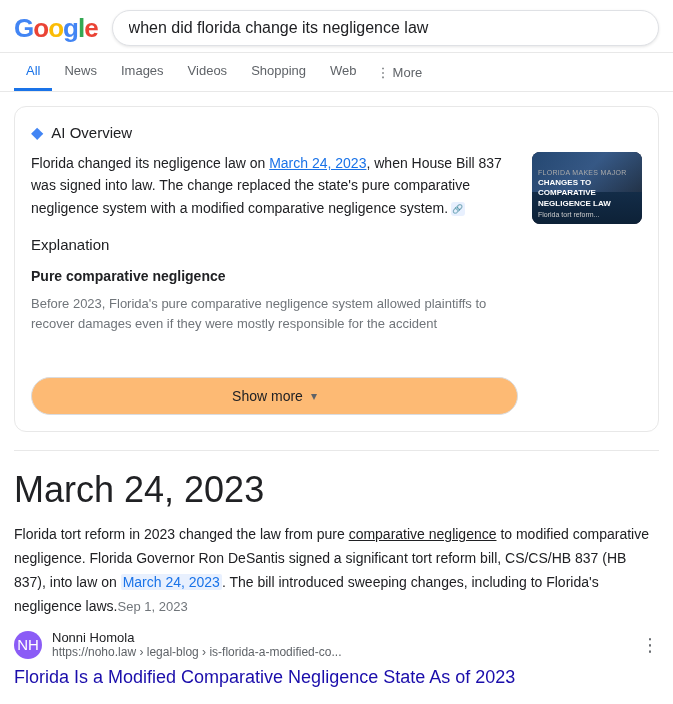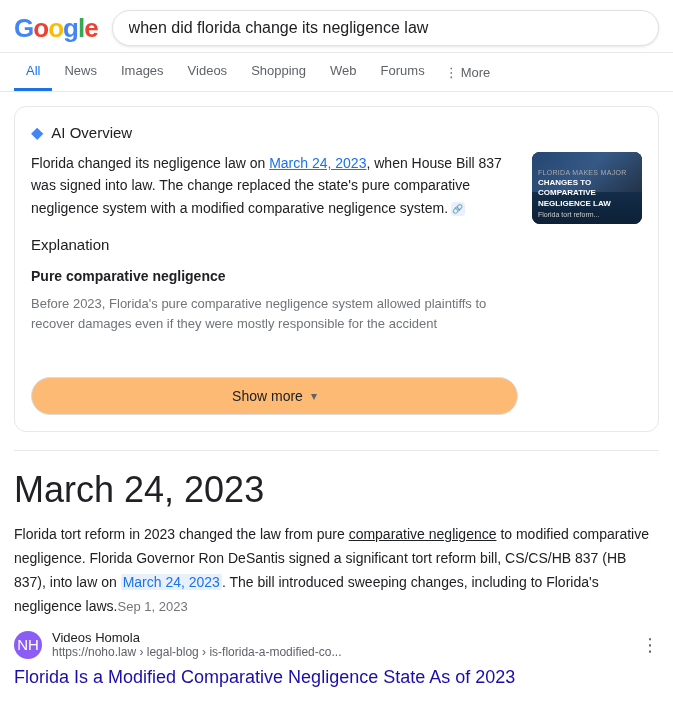--- a/index.html
+++ b/index.html
@@ -310,21 +310,20 @@
   <input class="search-bar" type="text" value="when did florida change its negligence law" style="">
 </div>
 
 <nav class="nav-tabs">
   <a class="nav-tab active">All</a>
   <a class="nav-tab">News</a>
   <a class="nav-tab">Images</a>
   <a class="nav-tab">Videos</a>
   <a class="nav-tab">Shopping</a>
   <a class="nav-tab">Web</a>
-  <a class="nav-tab">Forums</a>
   <div class="nav-more">
     <span>⋮</span>
     <span>More</span>
   </div>
 </nav>
 
 <div class="content">
 
   <div class="ai-overview">
     <div class="ai-overview-header">
@@ -363,21 +362,21 @@
   <div>
     <div class="featured-date">March 24, 2023</div>
     <div class="featured-text">
       <span>Florida tort reform in 2023 changed the law from pure </span><span class="underlined">comparative negligence</span><span> to modified comparative negligence. Florida Governor Ron DeSantis signed a significant tort reform bill, CS/CS/HB 837 (HB 837), into law on </span><span class="date-highlight">March 24, 2023</span><span>. The bill introduced sweeping changes, including to Florida's negligence laws.</span><span class="featured-date-stamp">Sep 1, 2023</span>
     </div>
 
     
     <div class="source-row">
       <div class="source-avatar">NH</div>
       <div class="source-info">
-        <div class="source-name">Videos Homola</div>
+        <div class="source-name">Nonni Homola</div>
         <div class="source-url">https://noho.law › legal-blog › is-florida-a-modified-co...</div>
       </div>
       <span class="source-menu">⋮</span>
     </div>
 
     <a class="result-link">Florida Is a Modified Comparative Negligence State As of 2023</a>
   </div>
 
 </div>
 

